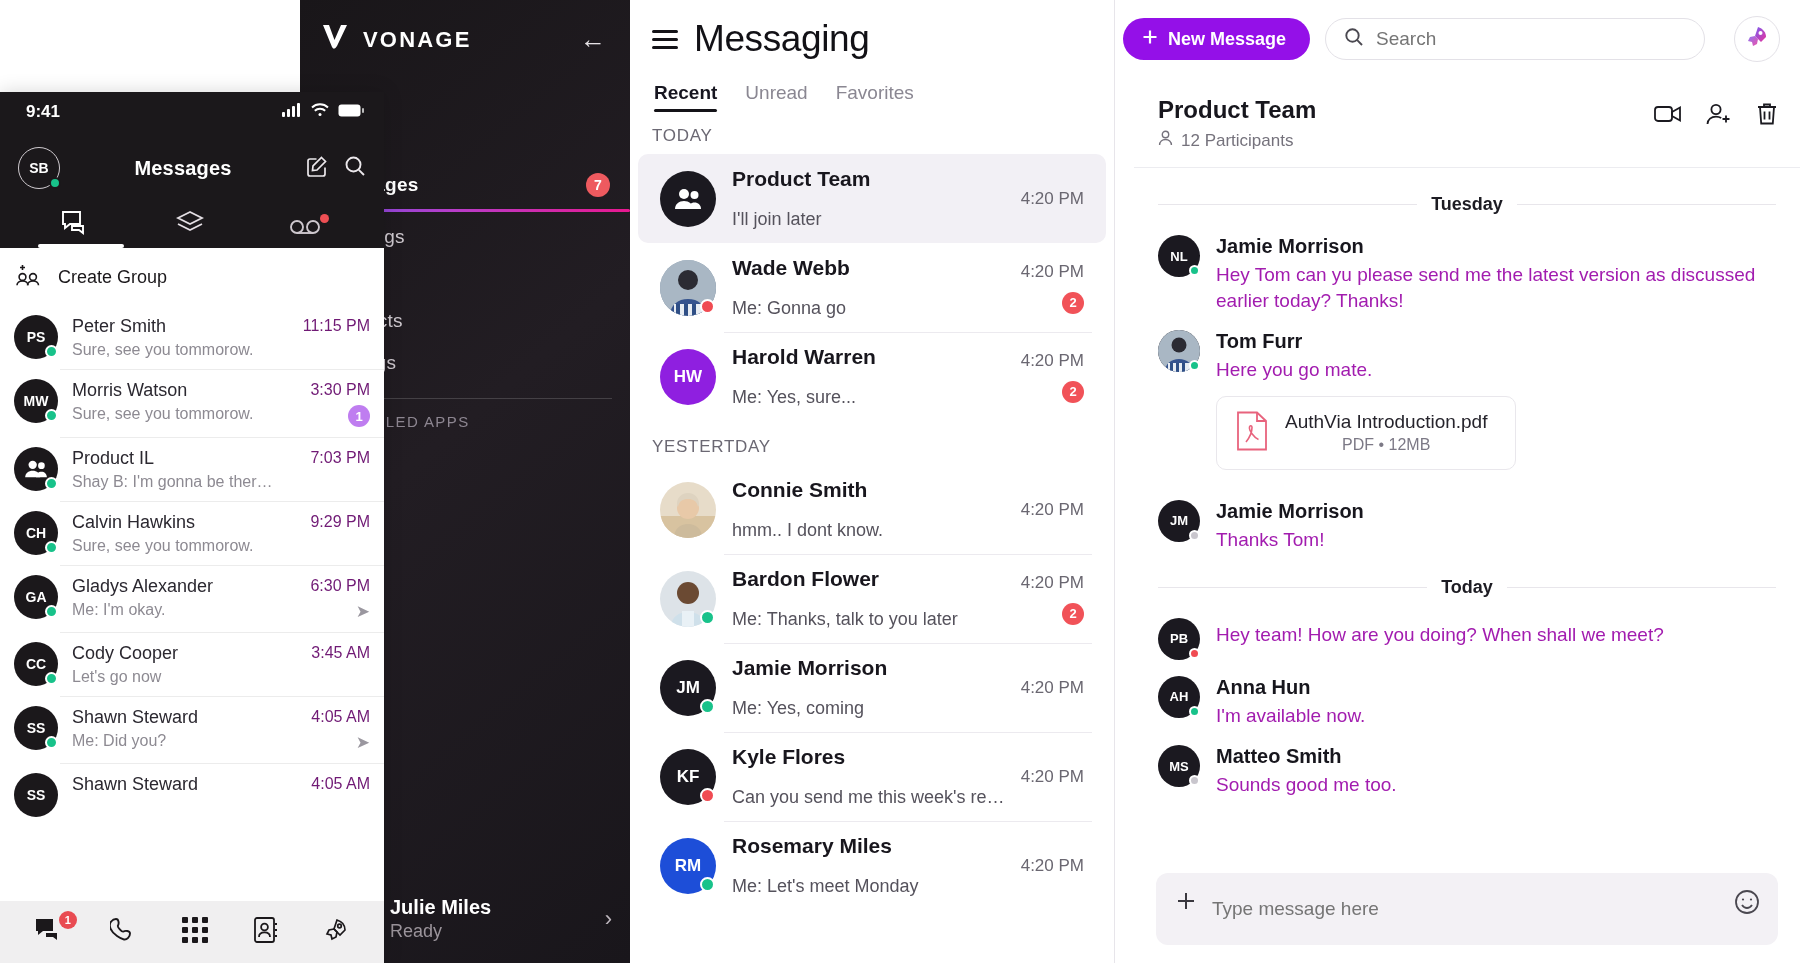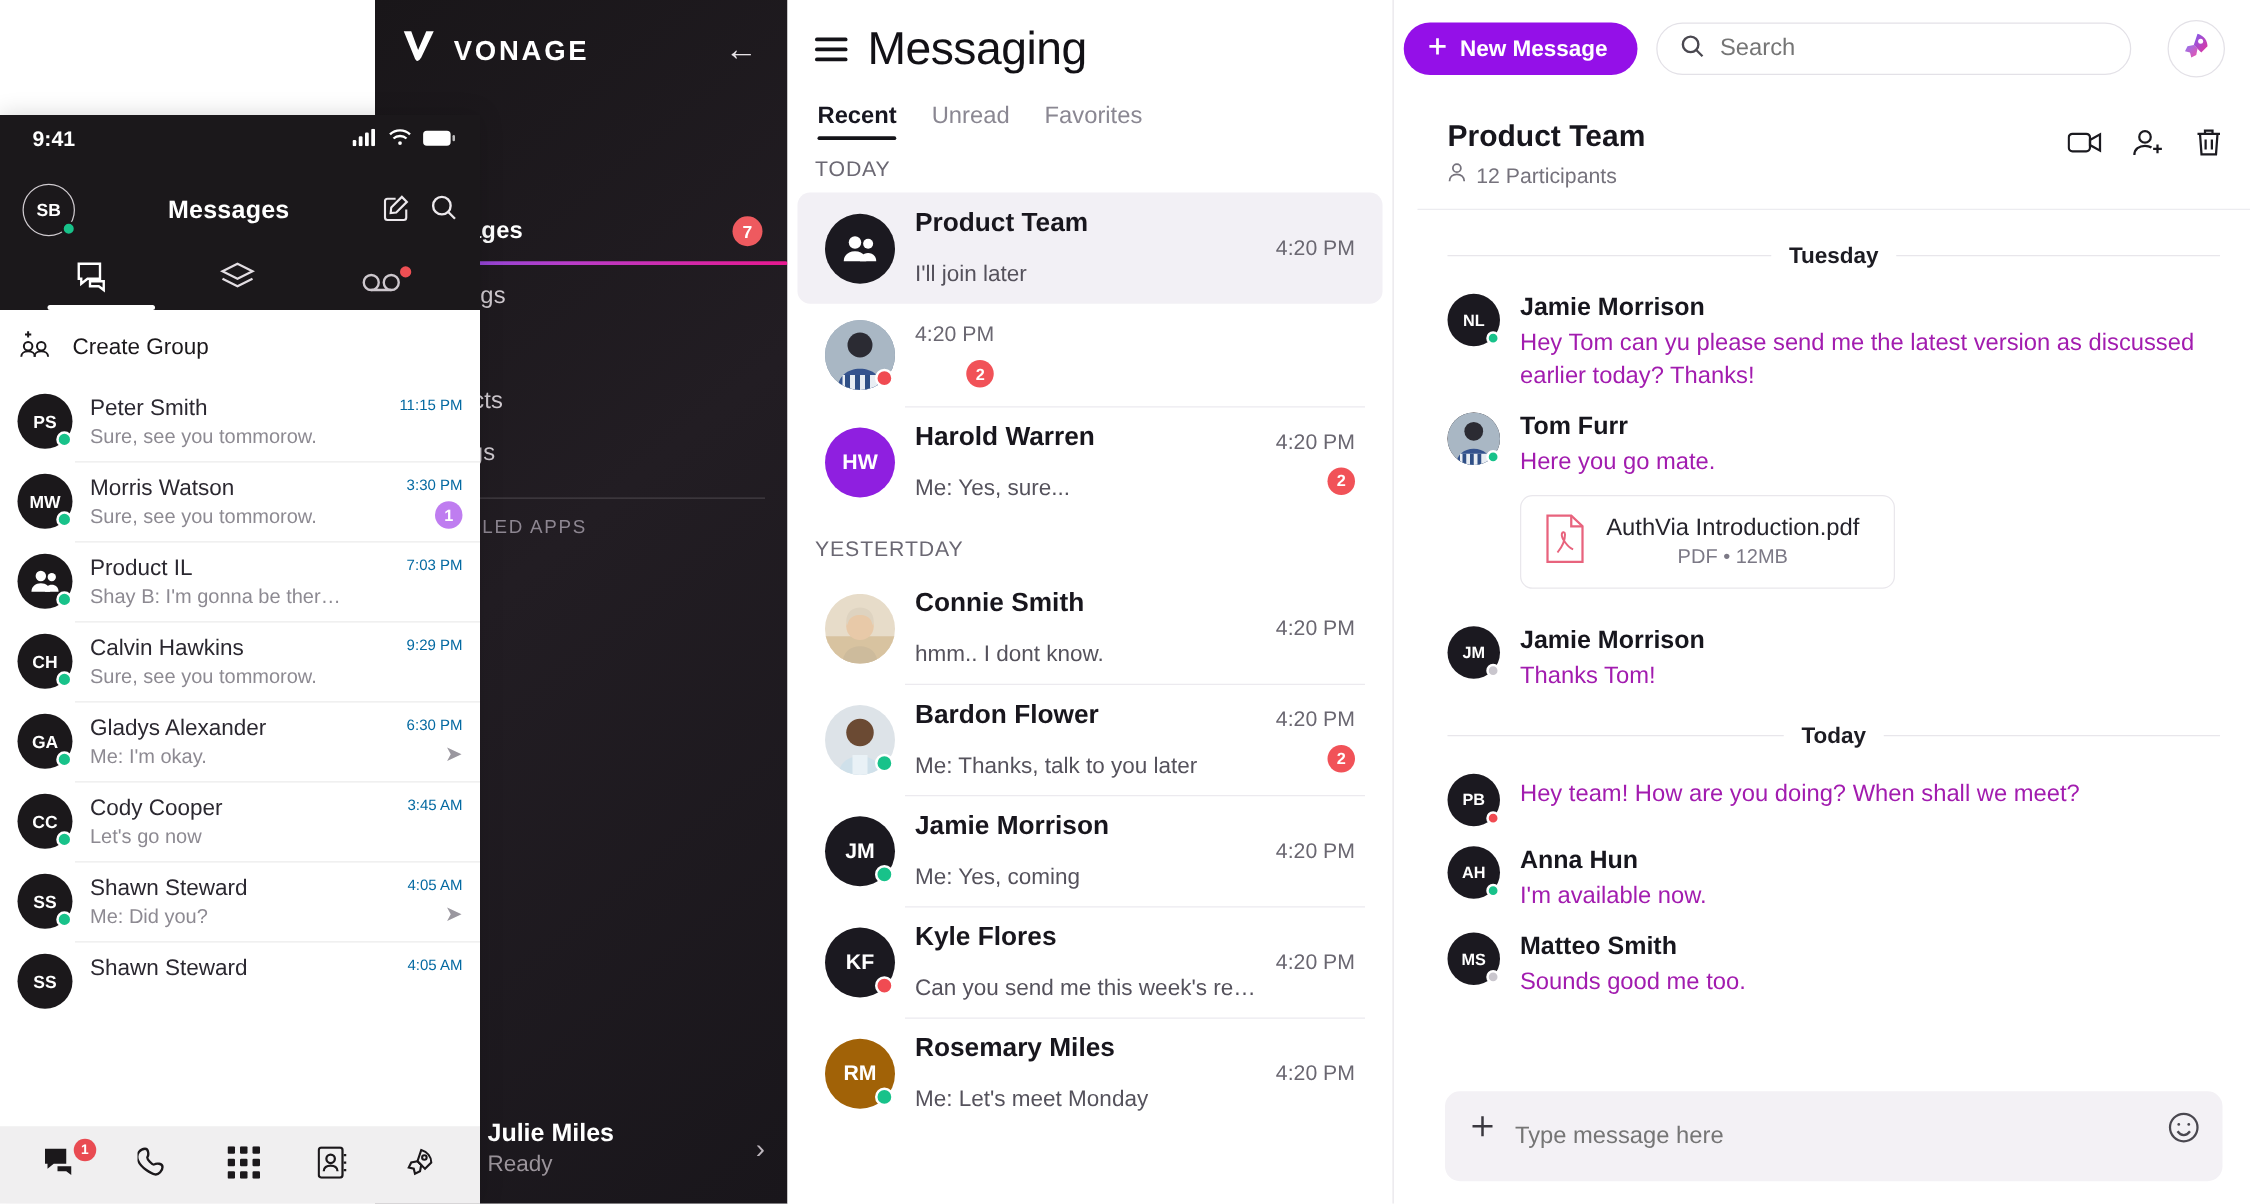--- a/index.html
+++ b/index.html
@@ -143,21 +143,21 @@
     font-size: 18px; color: #2b2830; font-weight: 400;
     white-space: nowrap; overflow: hidden; text-overflow: ellipsis;
   }
   .m-row-prev {
     font-size: 16px; color: #8d8a92; margin-top: 4px;
     white-space: nowrap; overflow: hidden; text-overflow: ellipsis;
   }
   .m-row-right {
     flex: 0 0 auto; text-align: right; padding-top: 2px; min-width: 78px;
   }
-  .m-row-time { font-size: 12px; color: #0369a1; }
+  .m-row-time { font-size: 16px; color: #701a75; }
   .m-row-badge {
     display: inline-flex; align-items: center; justify-content: center;
     min-width: 22px; height: 22px; padding: 0 6px; margin-top: 6px;
     border-radius: 11px; background: #bf7df0; color: #fff;
     font-size: 13px; font-weight: 600;
   }
   .m-row-send { font-size: 17px; color: #9a979f; margin-top: 6px; }
   .m-tabbar {
     position: absolute; left: 0; bottom: 0; width: 384px; height: 62px;
     background: #f0eff0; display: flex; align-items: center;
@@ -416,20 +416,24 @@
             <svg width="56" height="56" viewBox="0 0 56 56">
               <rect width="56" height="56" fill="#a9b7c4"></rect>
               <circle cx="28" cy="20" r="10" fill="#2b2b33"></circle>
               <path d="M10 56c0-11 8-17 18-17s18 6 18 17z" fill="#35538e"></path>
               <path d="M14 44h28v12H14z" fill="#e8edf3"></path>
               <path d="M16 44h4v12h-4zm8 0h4v12h-4zm8 0h4v12h-4z" fill="#2f4f86"></path>
             </svg>
           </div>
           <div class="conv-av-dot" style="background:#f04b52"></div>
         </div>
+        <div class="conv-body">
+          <div class="conv-name">Wade Webb</div>
+          <div class="conv-prev">Me: Gonna go</div>
+        </div>
         <div class="conv-right">
           <div class="conv-time">4:20 PM</div>
           <div class="conv-badge">2</div>
         </div>
       </div>
 
       <div class="conv-row divided">
         <div class="conv-av-wrap">
           <div class="conv-av" style="background:#8f1fe0">HW</div>
         </div>
@@ -511,21 +515,21 @@
           <div class="conv-name">Kyle Flores</div>
           <div class="conv-prev">Can you send me this week's report?</div>
         </div>
         <div class="conv-right">
           <div class="conv-time">4:20 PM</div>
         </div>
       </div>
 
       <div class="conv-row divided">
         <div class="conv-av-wrap">
-          <div class="conv-av" style="background:#a16207">RM</div>
+          <div class="conv-av" style="background:#1d4ed8">RM</div>
           <div class="conv-av-dot" style="background:#18c28a"></div>
         </div>
         <div class="conv-body">
           <div class="conv-name">Rosemary Miles</div>
           <div class="conv-prev">Me: Let's meet Monday</div>
         </div>
         <div class="conv-right">
           <div class="conv-time">4:20 PM</div>
         </div>
       </div>

